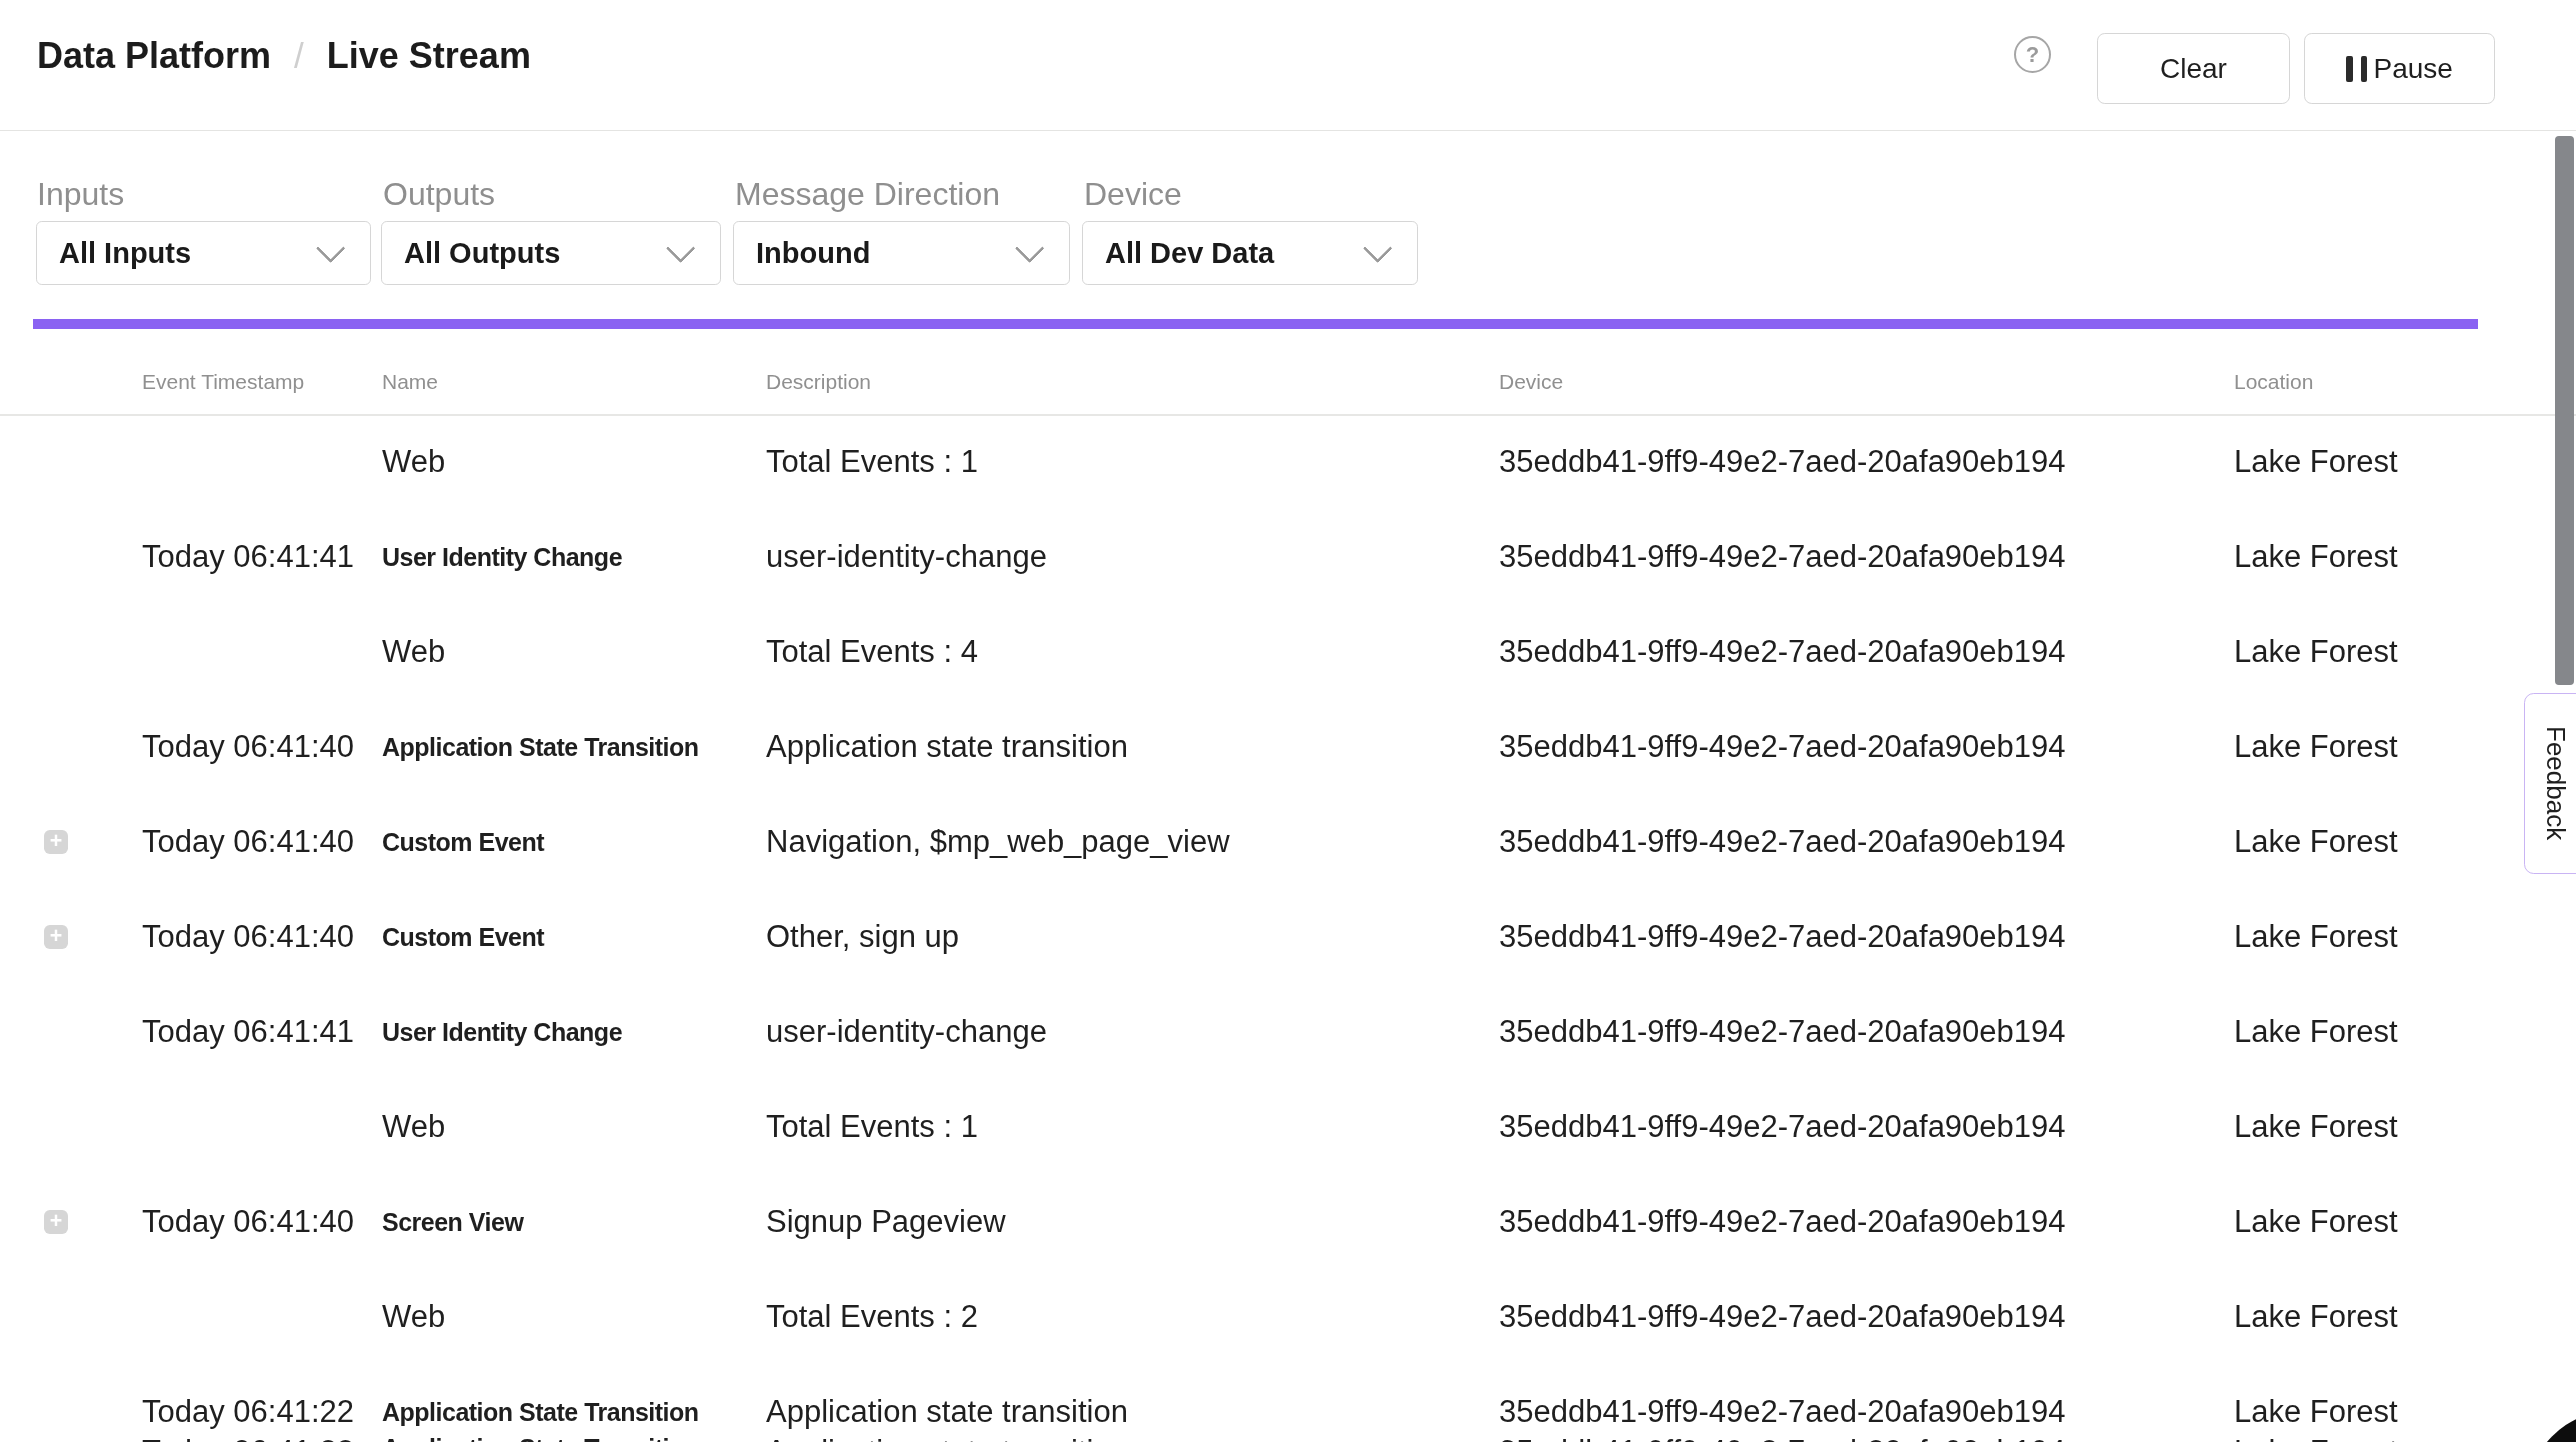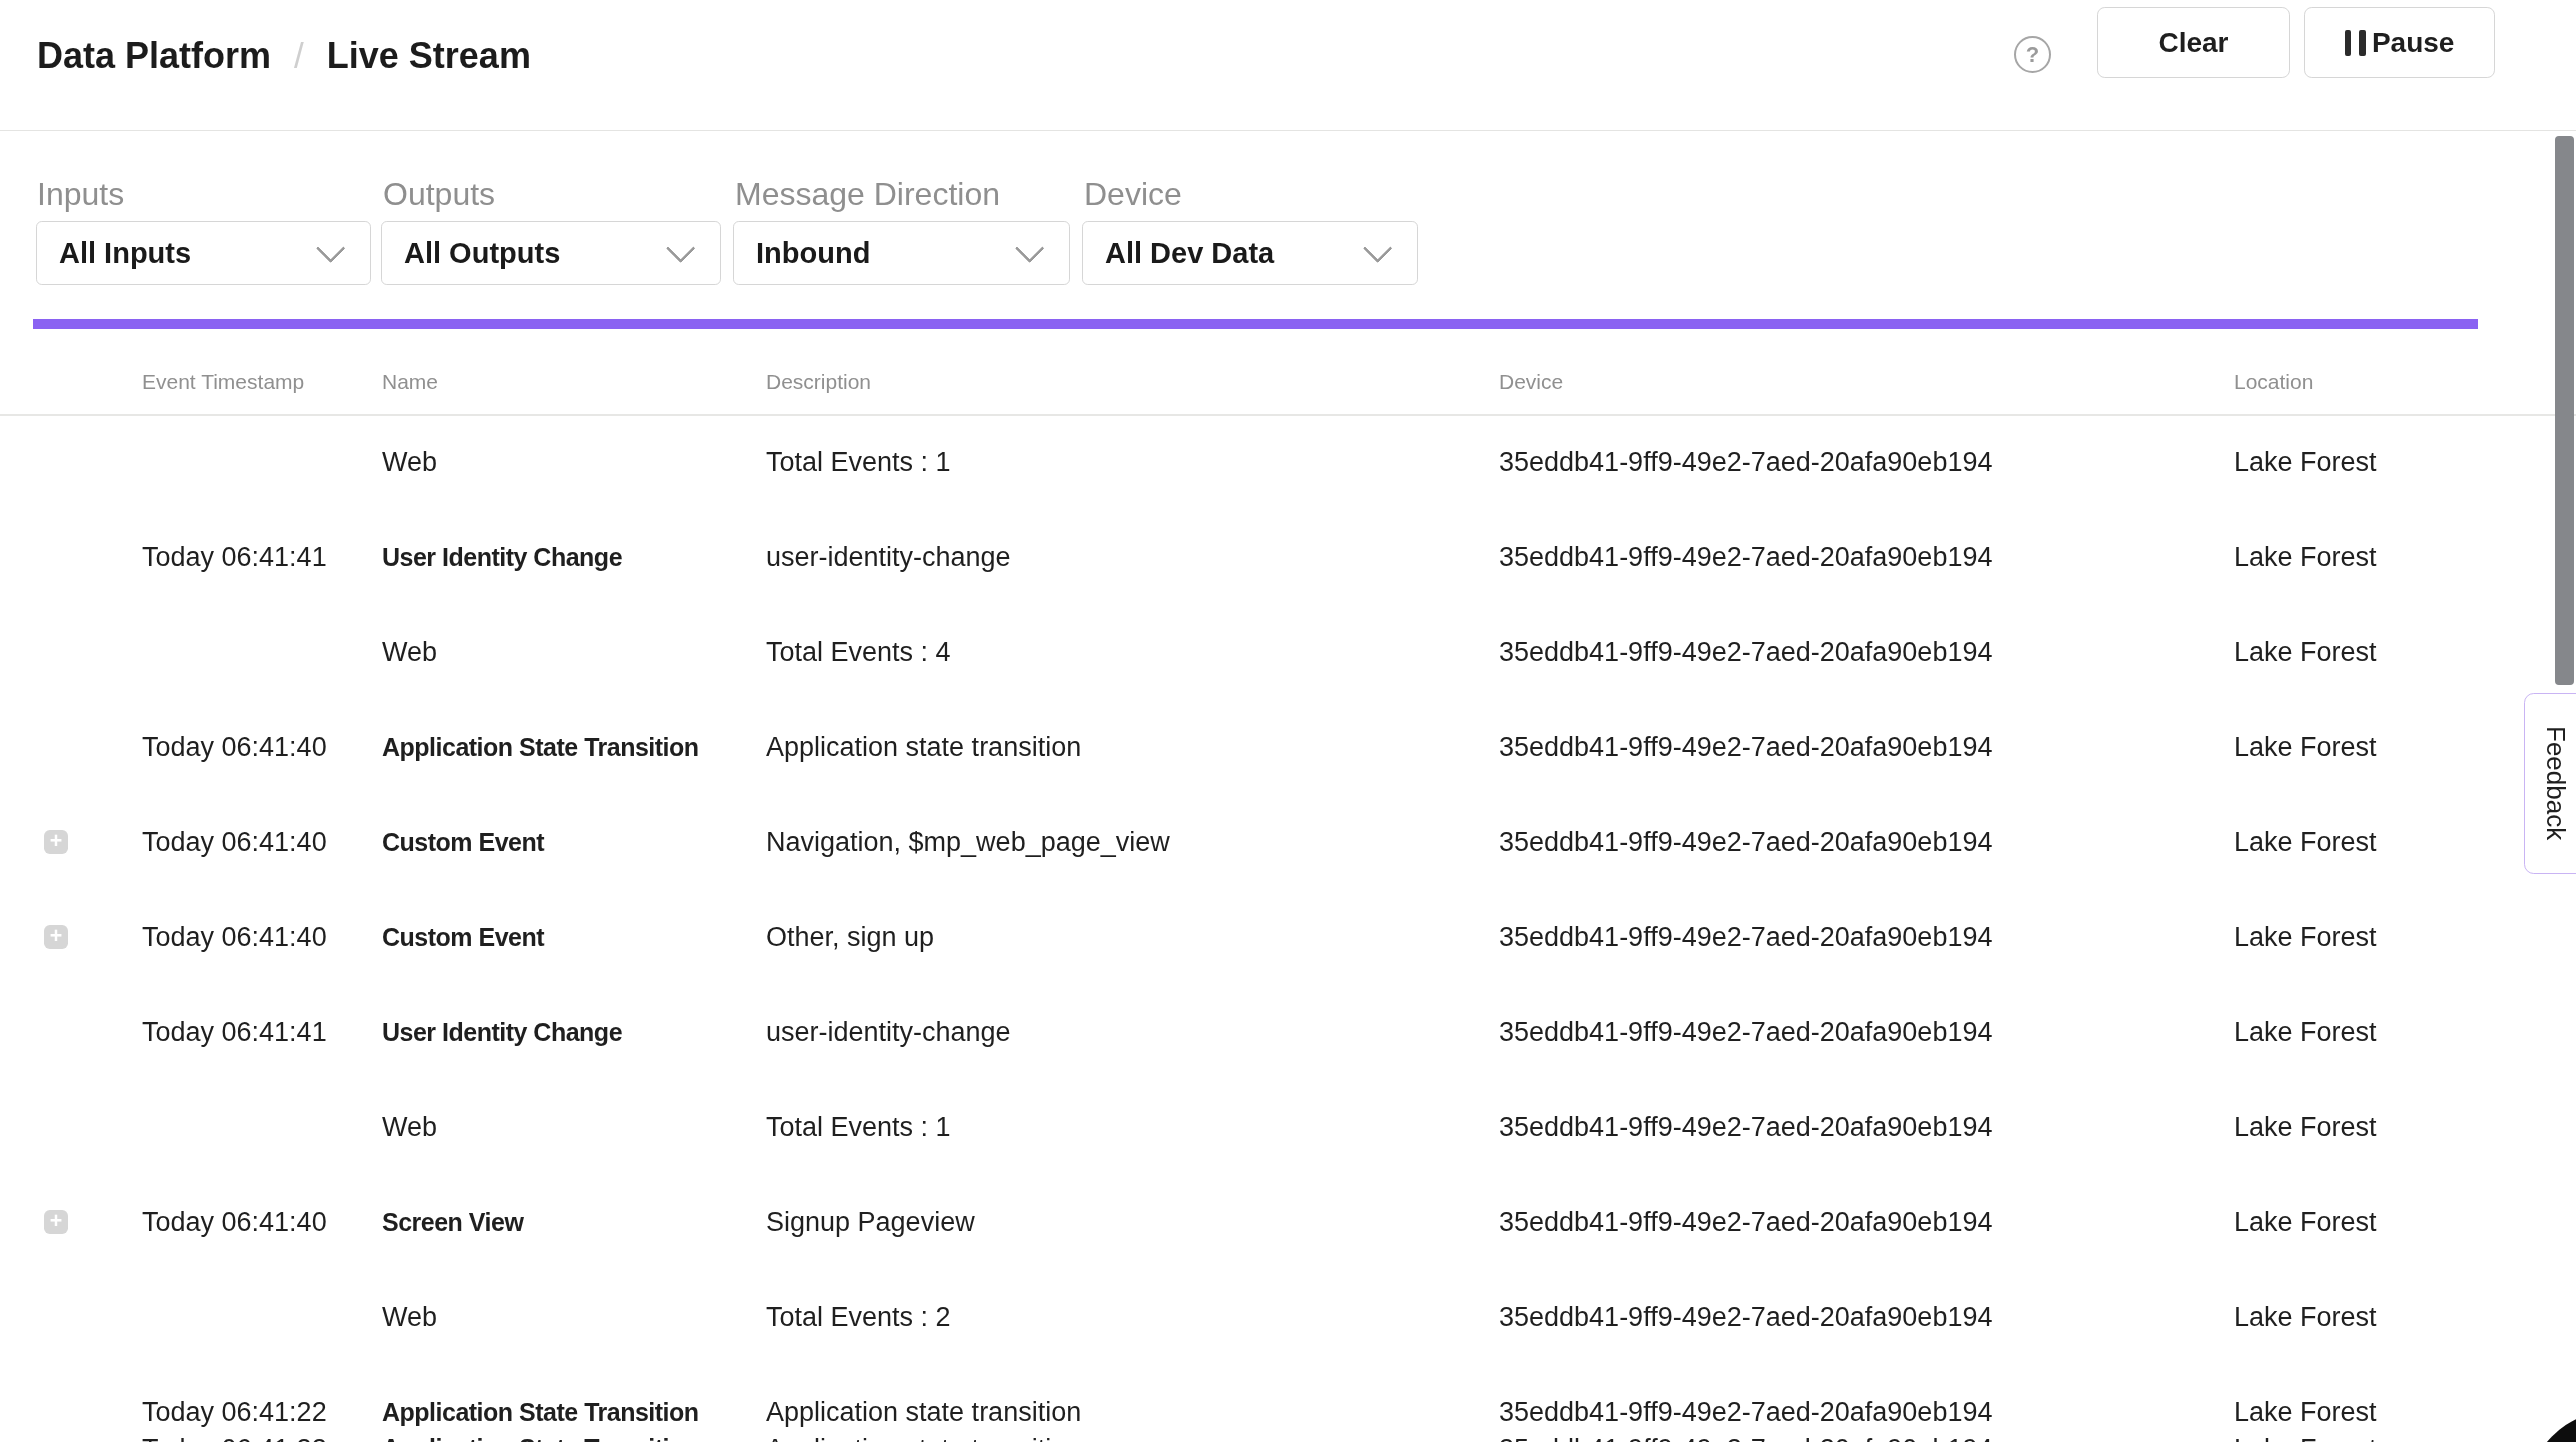--- a/index.html
+++ b/index.html
@@ -11,22 +11,22 @@
 
   
   .topbar { position:absolute; left:0; top:0; width:2576px; height:131px; background:#fff; border-bottom:1.9px solid #e4e4e2; }
   .breadcrumb { position:absolute; left:37px; top:35px; display:flex; align-items:center; font-size:36px; font-weight:600; color:#1c1c1c; }
   .crumb-sep { font-weight:300; color:#cfcfcf; font-size:35px; margin:0 23px; }
   .help-circle {
     position:absolute; left:2014px; top:36px; width:37px; height:37px; border:2.9px solid #a6a6a6; border-radius:50%;
     display:flex; align-items:center; justify-content:center; font-size:22px; font-weight:700; color:#9b9b9b; cursor:pointer;
   }
   .btn {
-    position:absolute; top:7px; height:71px; background:#fff; border:1.9px solid #d6d6d6; border-radius:7.8px;
-    display:flex; align-items:center; justify-content:center; font-size:28px; font-weight:700; color:#1f1f1f; cursor:pointer;
+    position:absolute; top:33px; height:71px; background:#fff; border:1.9px solid #d6d6d6; border-radius:7.8px;
+    display:flex; align-items:center; justify-content:center; font-size:28px; font-weight:400; color:#1f1f1f; cursor:pointer;
   }
   .btn-clear { left:2097px; width:193px; }
   .btn-pause { left:2304px; width:191px; gap:6px; }
   .pause-glyph { display:flex; gap:7.8px; }
   .pause-glyph i { display:block; width:6.8px; height:26px; background:#2b2b2b; border-radius:1.9px; }
 
   
   .filter-label { position:absolute; top:176px; font-size:32px; color:#8f8f8f; }
   .select {
     position:absolute; top:221px; height:64px; background:#fff; border:1.9px solid #d6d6d6; border-radius:5.8px;
@@ -39,21 +39,21 @@
   
   .stream-bar { position:absolute; left:33px; top:319px; width:2445px; height:9.7px; background:#8A62F2; }
 
   
   .thead { position:absolute; left:0; top:349px; width:2576px; height:65px; }
   .thead .th { position:absolute; top:50%; transform:translateY(-50%); font-size:21px; color:#909090; white-space:nowrap; }
   .thead-line { position:absolute; left:0; top:414px; width:2576px; height:1.9px; background:#e7e7e5; }
 
   .rows { position:absolute; left:0; top:414px; width:2576px; }
   .row { position:relative; width:2576px; height:95px; }
-  .cell { position:absolute; top:50%; transform:translateY(-50%); font-size:27px; color:#1f1f1f; white-space:nowrap; }
+  .cell { position:absolute; top:50%; transform:translateY(-50%); font-size:31px; color:#1f1f1f; white-space:nowrap; }
   .c-ts  { left:142px; }
   .c-name{ left:382px; }
   .c-desc{ left:766px; }
   .c-dev { left:1499px; }
   .c-loc { left:2234px; }
   .name-bold { font-weight:700; font-size:25px; letter-spacing:-0.5px; }
   .plus-badge {
     position:absolute; left:44px; top:50%; transform:translateY(-50%);
     width:24px; height:24px; background:#d6d6d6; border-radius:5.8px;
     display:flex; align-items:center; justify-content:center;

